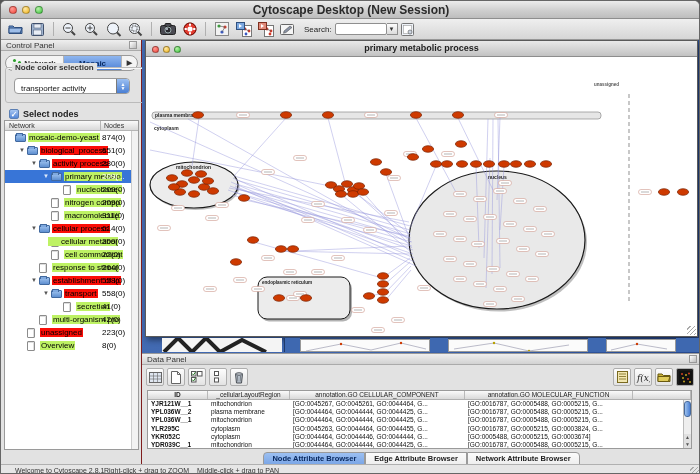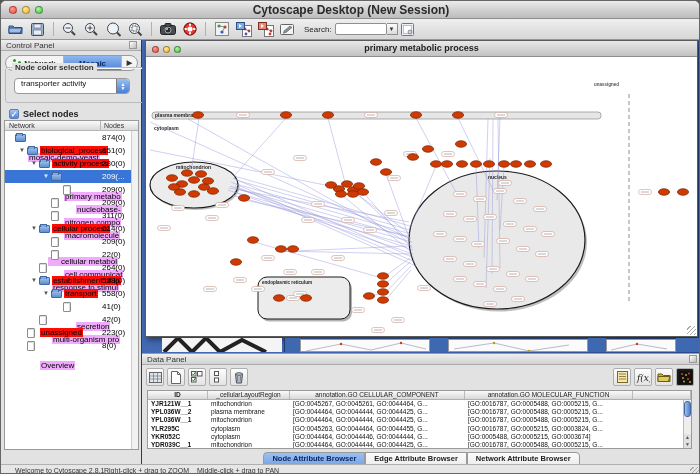--- a/index.html
+++ b/index.html
@@ -33,42 +33,42 @@
   .panel-head .ph-title { position:absolute; left:5px; top:1px; font-size:8px; color:#333; }
   .float-ico { position:absolute; right:4px; top:1px; width:8px; height:8px; border:1px solid #999; background:linear-gradient(135deg,#fff,#bbb); }
   .tabbar { position:absolute; left:4px; top:15px; width:133px; height:16px; display:flex; border:1px solid #9a9a9a; border-radius:8px; background:#f4f4f4; overflow:hidden; }
   .seg { flex:1; display:flex; align-items:center; justify-content:center; gap:3px; font-size:8px; font-weight:bold; color:#333; border-right:1px solid #b5b5b5; }
   .seg.sel { background:linear-gradient(#8fb6ef,#5083d6); color:#0b2d66; }
   .seg.arrow { flex:0 0 15px; font-size:7px; border-right:none; }
   .net-glyph { width:8px; height:8px; position:relative; }
   .net-glyph i { position:absolute; width:3px; height:3px; border-radius:50%; background:#2ca02c; }
   .groupbox { position:absolute; left:4px; top:27px; width:157px; height:36px; border:1px solid #bbb; border-radius:3px; box-shadow:inset 0 1px 0 #f6f6f6; }
   .groupbox .gb-title { position:absolute; left:6px; top:-5px; background:#e2e2e2; padding:0 3px; font-size:8px; font-weight:bold; color:#333; }
-  .dropdown { position:absolute; left:8px; top:10px; width:116px; height:16px; background:#fff; border:1px solid #9a9a9a; border-radius:4px; display:flex; align-items:flex-start; overflow:hidden; }
+  .dropdown { position:absolute; left:8px; top:10px; width:116px; height:16px; background:#fff; border:1px solid #9a9a9a; border-radius:4px; display:flex; align-items:flex-end; overflow:hidden; }
   .dropdown .dval { flex:1; font-size:8px; padding-left:6px; color:#111; }
   .dropdown .stepper { width:13px; height:100%; background:linear-gradient(#9cc0f2,#4a7fd4); display:flex; flex-direction:column; align-items:center; justify-content:center; color:#fff; font-size:5px; line-height:4px; border-left:1px solid #7a7a7a; }
   .checkrow { position:absolute; left:8px; top:69px; display:flex; align-items:center; gap:4px; }
   .checkbox { width:10px; height:10px; border:1px solid #5b7fb4; border-radius:2px; background:linear-gradient(#a6c6f2,#5487d8); color:#fff; font-size:8px; line-height:9px; text-align:center; font-weight:bold; }
   .checklabel { font-size:9px; font-weight:bold; color:#222; }
 
   .treebox { position:absolute; left:3px; top:80px; width:135px; height:330px; background:#fff; border:1px solid #9a9a9a; overflow:hidden; }
   .tree-head { height:10px; background:linear-gradient(#fafafa,#d9d9d9); border-bottom:1px solid #b5b5b5; position:relative; font-size:7px; color:#333; }
   .tree-head .c1 { position:absolute; left:4px; top:1px; }
   .tree-head .c2 { position:absolute; left:99px; top:1px; }
   .tree-head .cdiv { position:absolute; left:95px; top:0; width:1px; height:10px; background:#b5b5b5; }
   .trow { position:relative; height:13px; font-size:8px; display:flex; align-items:center; }
   .trow.sel { background:#3875d7; }
   .tri { position:absolute; font-size:6px; color:#555; top:3px; }
   .trow.sel .tri { color:#dce8fa; }
   .ticon { position:absolute; top:2.5px; width:11px; height:8px; }
   .folder { background:linear-gradient(#9ec2ee,#5e8fd0); border:1px solid #41699f; border-radius:1px; }
   .folder:before { content:""; position:absolute; left:0; top:-2px; width:5px; height:2px; background:#7fa9df; border:1px solid #41699f; border-bottom:none; border-radius:1px 1px 0 0; }
   .leaf { width:8px; height:10px; top:1.5px; background:#fff; border:1px solid #8c8c8c; border-radius:1px; box-shadow:inset -1px 1px 0 #ddd; }
   .tlabel { position:absolute; top:1.5px; padding:0 1px; white-space:nowrap; color:#000; }
-  .tlabel.green { background:#f0abfc;margin-top:20px; }
+  .tlabel.green { background:#bef264; }
   .tlabel.red { background:#fb0d07; }
   .tvalue { position:absolute; left:97px; top:1.5px; white-space:nowrap; color:#000; }
   .trow.sel .tvalue { color:#fff; }
   .tree-scroll { position:absolute; right:0; top:10px; width:7px; bottom:0; background:#f2f2f2; border-left:1px solid #ccc; }
 
   
   .desktop { position:absolute; left:141px; top:39px; width:559px; height:424px;
     background:linear-gradient(100deg,#446cb4 0%,#3a61a9 55%,#24468c 100%); overflow:hidden; }
 
   

